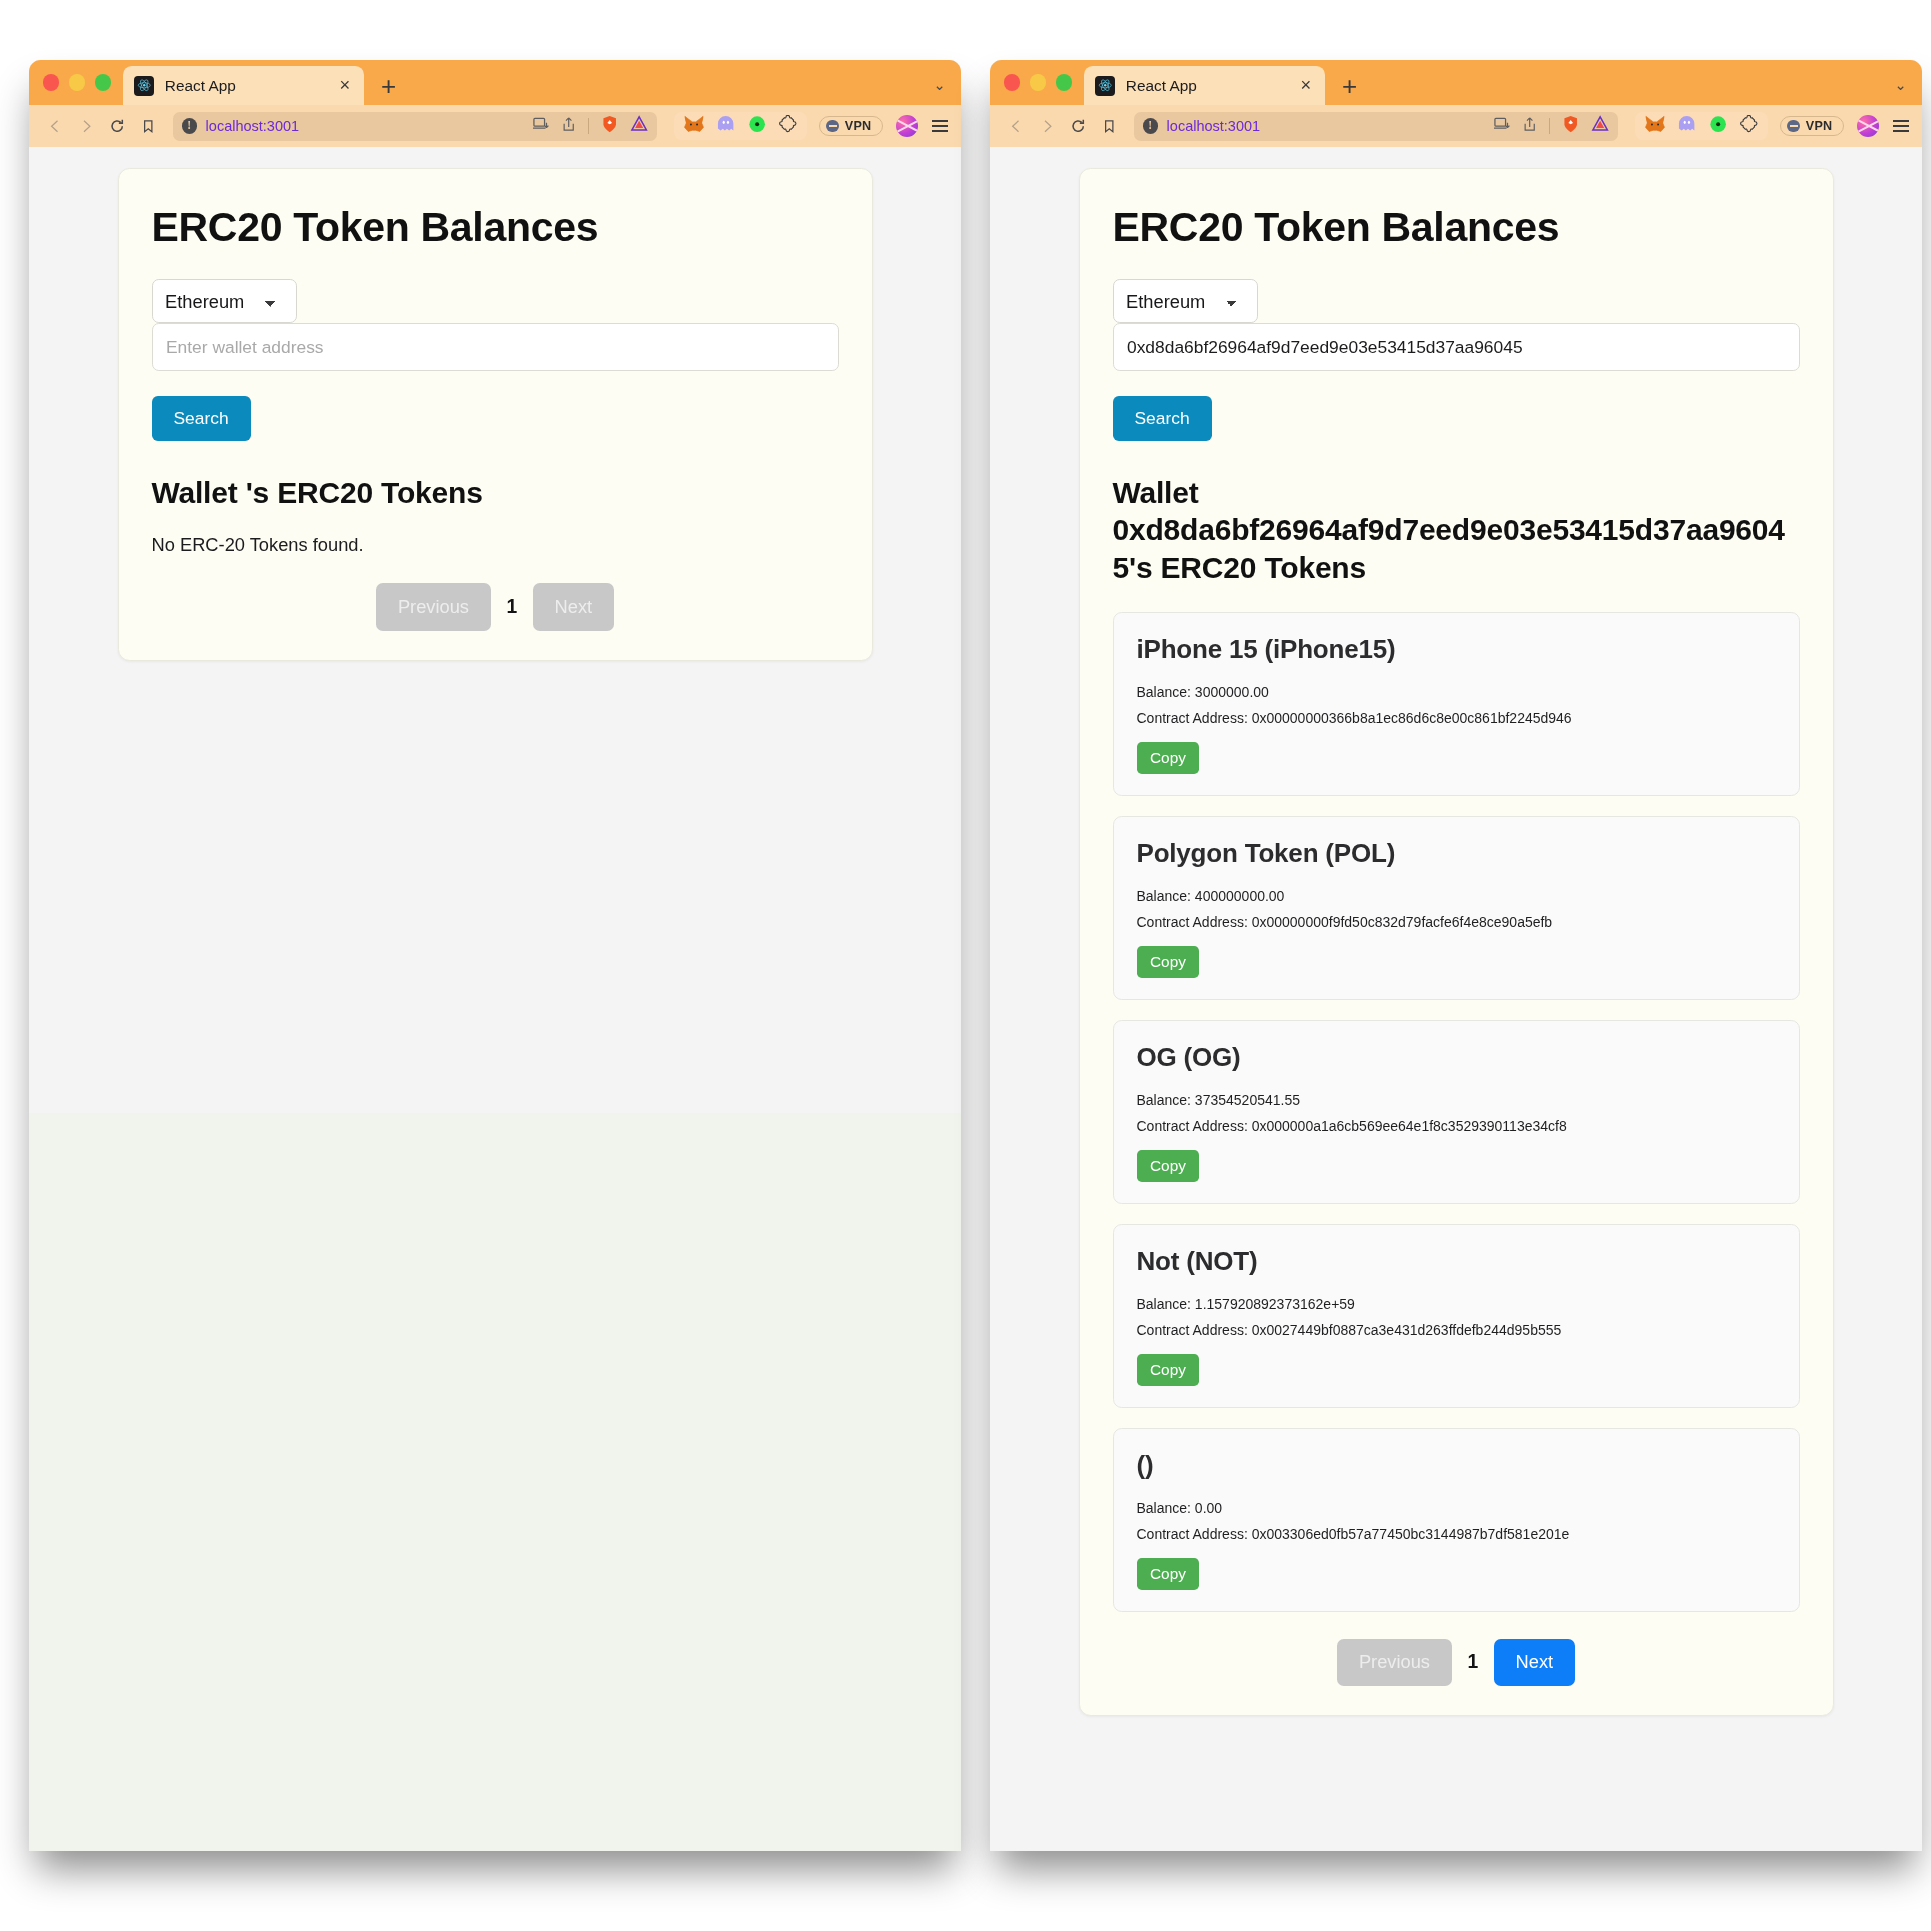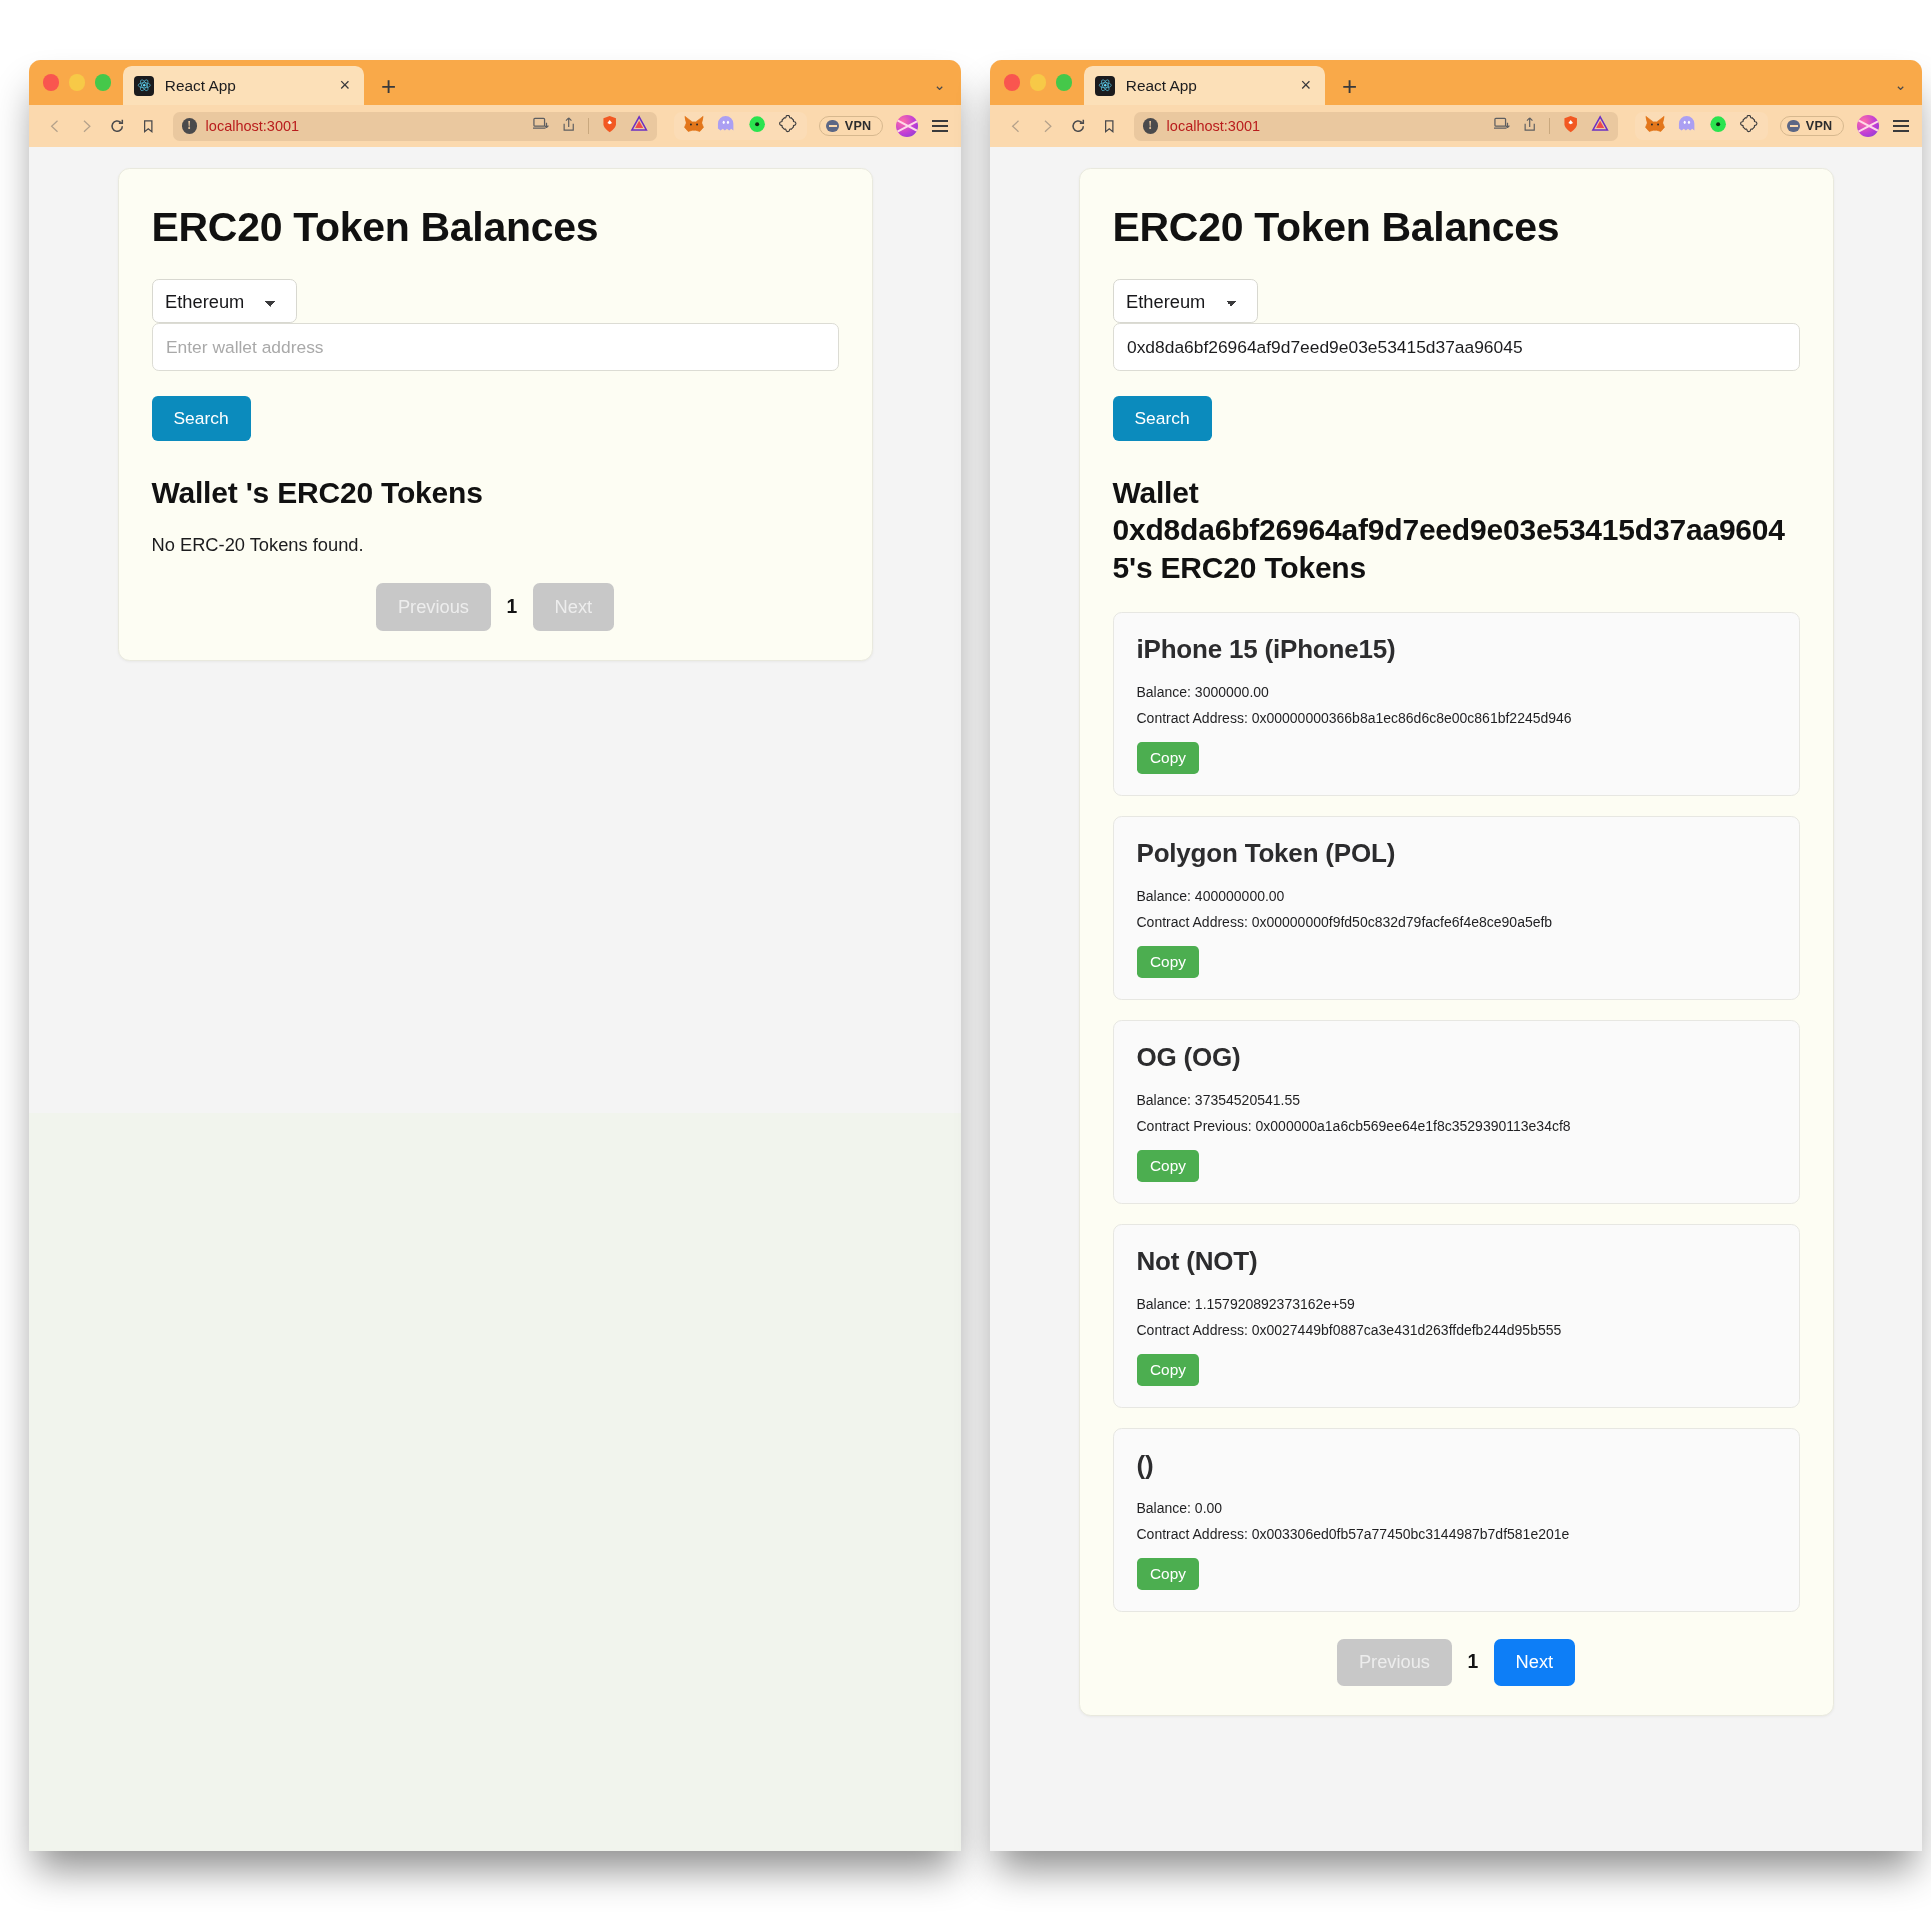--- a/index.html
+++ b/index.html
@@ -135,21 +135,21 @@
   }
   .url-info {
     width: 15.4px; height: 15.4px; border-radius: 50%;
     background: #4a4a4c;
     color: #eac89f;
     font-size: 11.6px; font-weight: bold;
     display: flex; align-items: center; justify-content: center;
     flex: 0 0 auto;
     font-family: "Liberation Serif", serif;
   }
-  .url-text { font-size: 14.5px; color: #b91c1c; white-space: nowrap; }
+  .url-text { font-size: 14.5px; color: #6d28d9; white-space: nowrap; }
   .url-right { margin-left: auto; display: flex; align-items: center; gap: 11.6px; }
   .url-sep { width: 1px; height: 16.4px; background: #c9a87e; }
   .ext-group {
     display: flex; align-items: center; gap: 12.6px;
     background: #fbdcb6;
     border-radius: 7.7px;
     padding: 2.9px 9.7px;
     margin-left: 5.8px;
     flex: 0 0 auto;
   }
@@ -589,21 +589,21 @@
 
         <input class="wallet-input" type="text" placeholder="Enter wallet address" value="0xd8da6bf26964af9d7eed9e03e53415d37aa96045" style="">
 
         <div><button class="search-btn">Search</button></div>
 
         <h2 class="wallet-heading">Wallet 0xd8da6bf26964af9d7eed9e03e53415d37aa96045's ERC20 Tokens</h2>
 
         <div class="token-list">
             <div class="token-card"><div class="token-name">iPhone 15 (iPhone15)</div><div class="token-line">Balance: 3000000.00</div><div class="token-line">Contract Address: 0x00000000366b8a1ec86d6c8e00c861bf2245d946</div><button class="copy-btn">Copy</button></div>
             <div class="token-card"><div class="token-name">Polygon Token (POL)</div><div class="token-line">Balance: 400000000.00</div><div class="token-line">Contract Address: 0x00000000f9fd50c832d79facfe6f4e8ce90a5efb</div><button class="copy-btn">Copy</button></div>
-            <div class="token-card"><div class="token-name">OG (OG)</div><div class="token-line">Balance: 37354520541.55</div><div class="token-line">Contract Previous: 0x000000a1a6cb569ee64e1f8c3529390113e34cf8</div><button class="copy-btn">Copy</button></div>
+            <div class="token-card"><div class="token-name">OG (OG)</div><div class="token-line">Balance: 37354520541.55</div><div class="token-line">Contract Address: 0x000000a1a6cb569ee64e1f8c3529390113e34cf8</div><button class="copy-btn">Copy</button></div>
             <div class="token-card"><div class="token-name">Not (NOT)</div><div class="token-line">Balance: 1.157920892373162e+59</div><div class="token-line">Contract Address: 0x0027449bf0887ca3e431d263ffdefb244d95b555</div><button class="copy-btn">Copy</button></div>
             <div class="token-card"><div class="token-name">()</div><div class="token-line">Balance: 0.00</div><div class="token-line">Contract Address: 0x003306ed0fb57a77450bc3144987b7df581e201e</div><button class="copy-btn">Copy</button></div>
           </div>
 
         <div class="pagination">
           <button class="page-btn disabled">Previous</button>
           <span class="page-num">1</span>
           <button class="page-btn active">Next</button>
         </div>
       </div>

